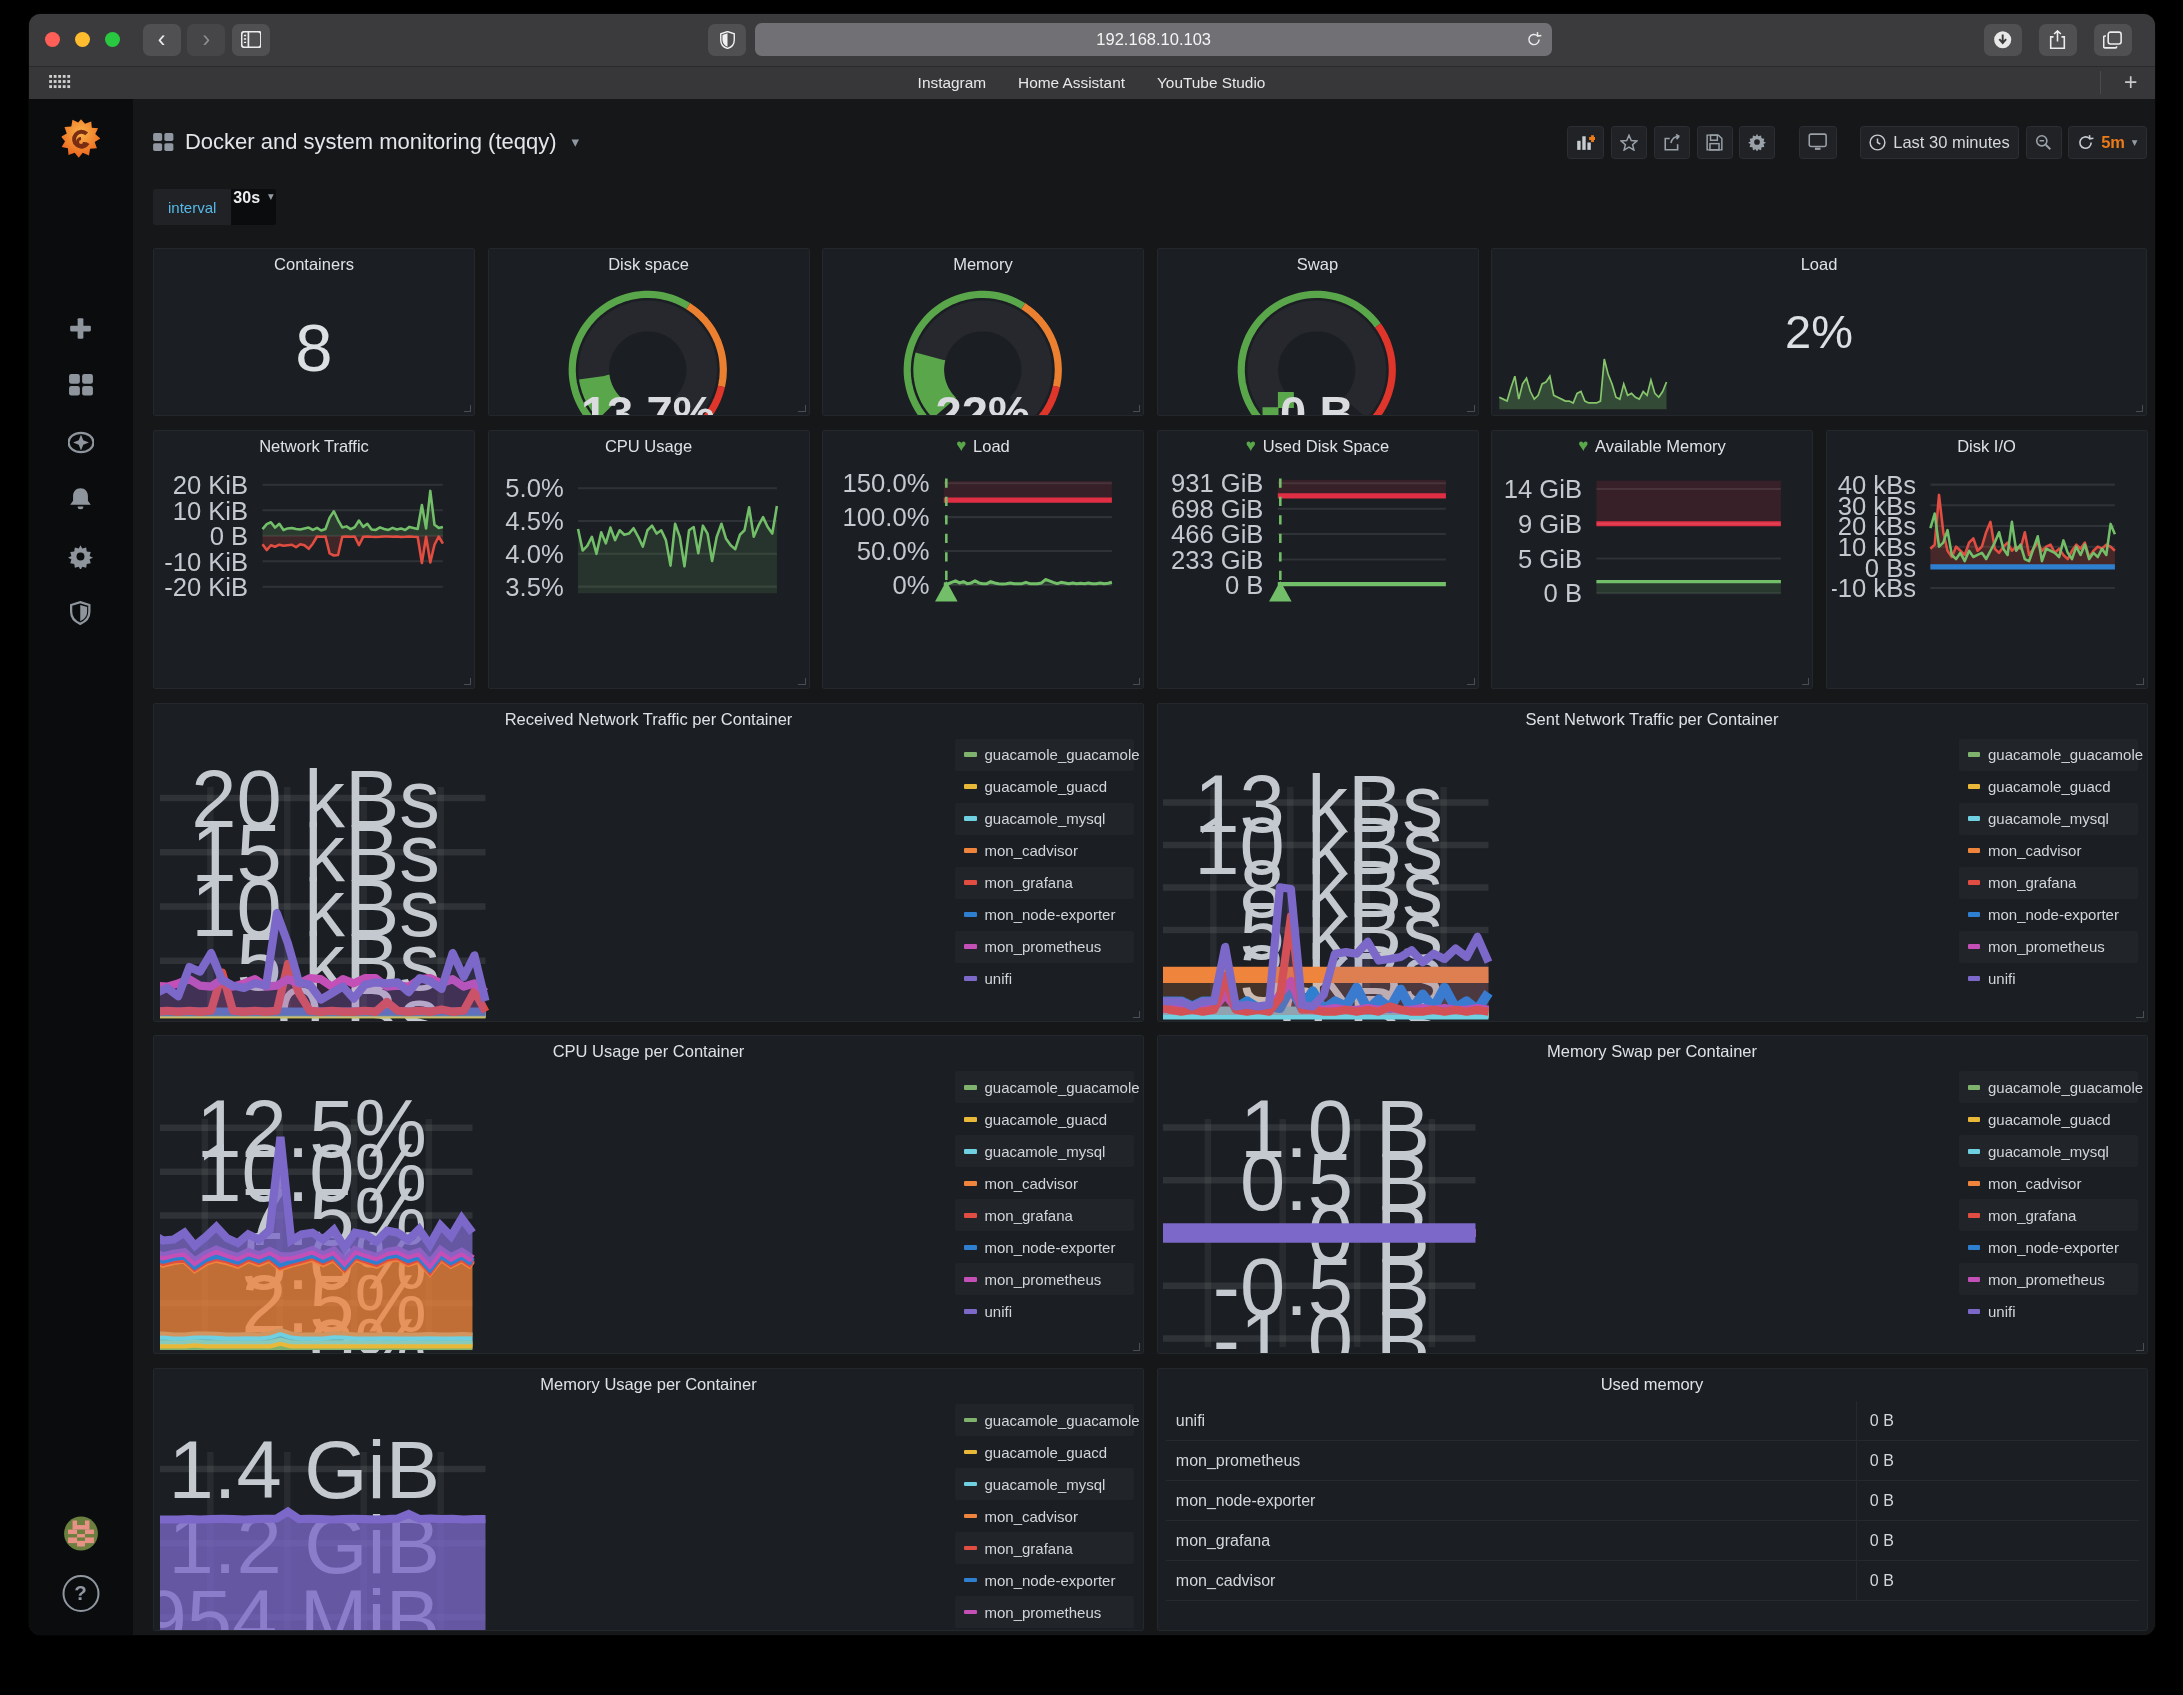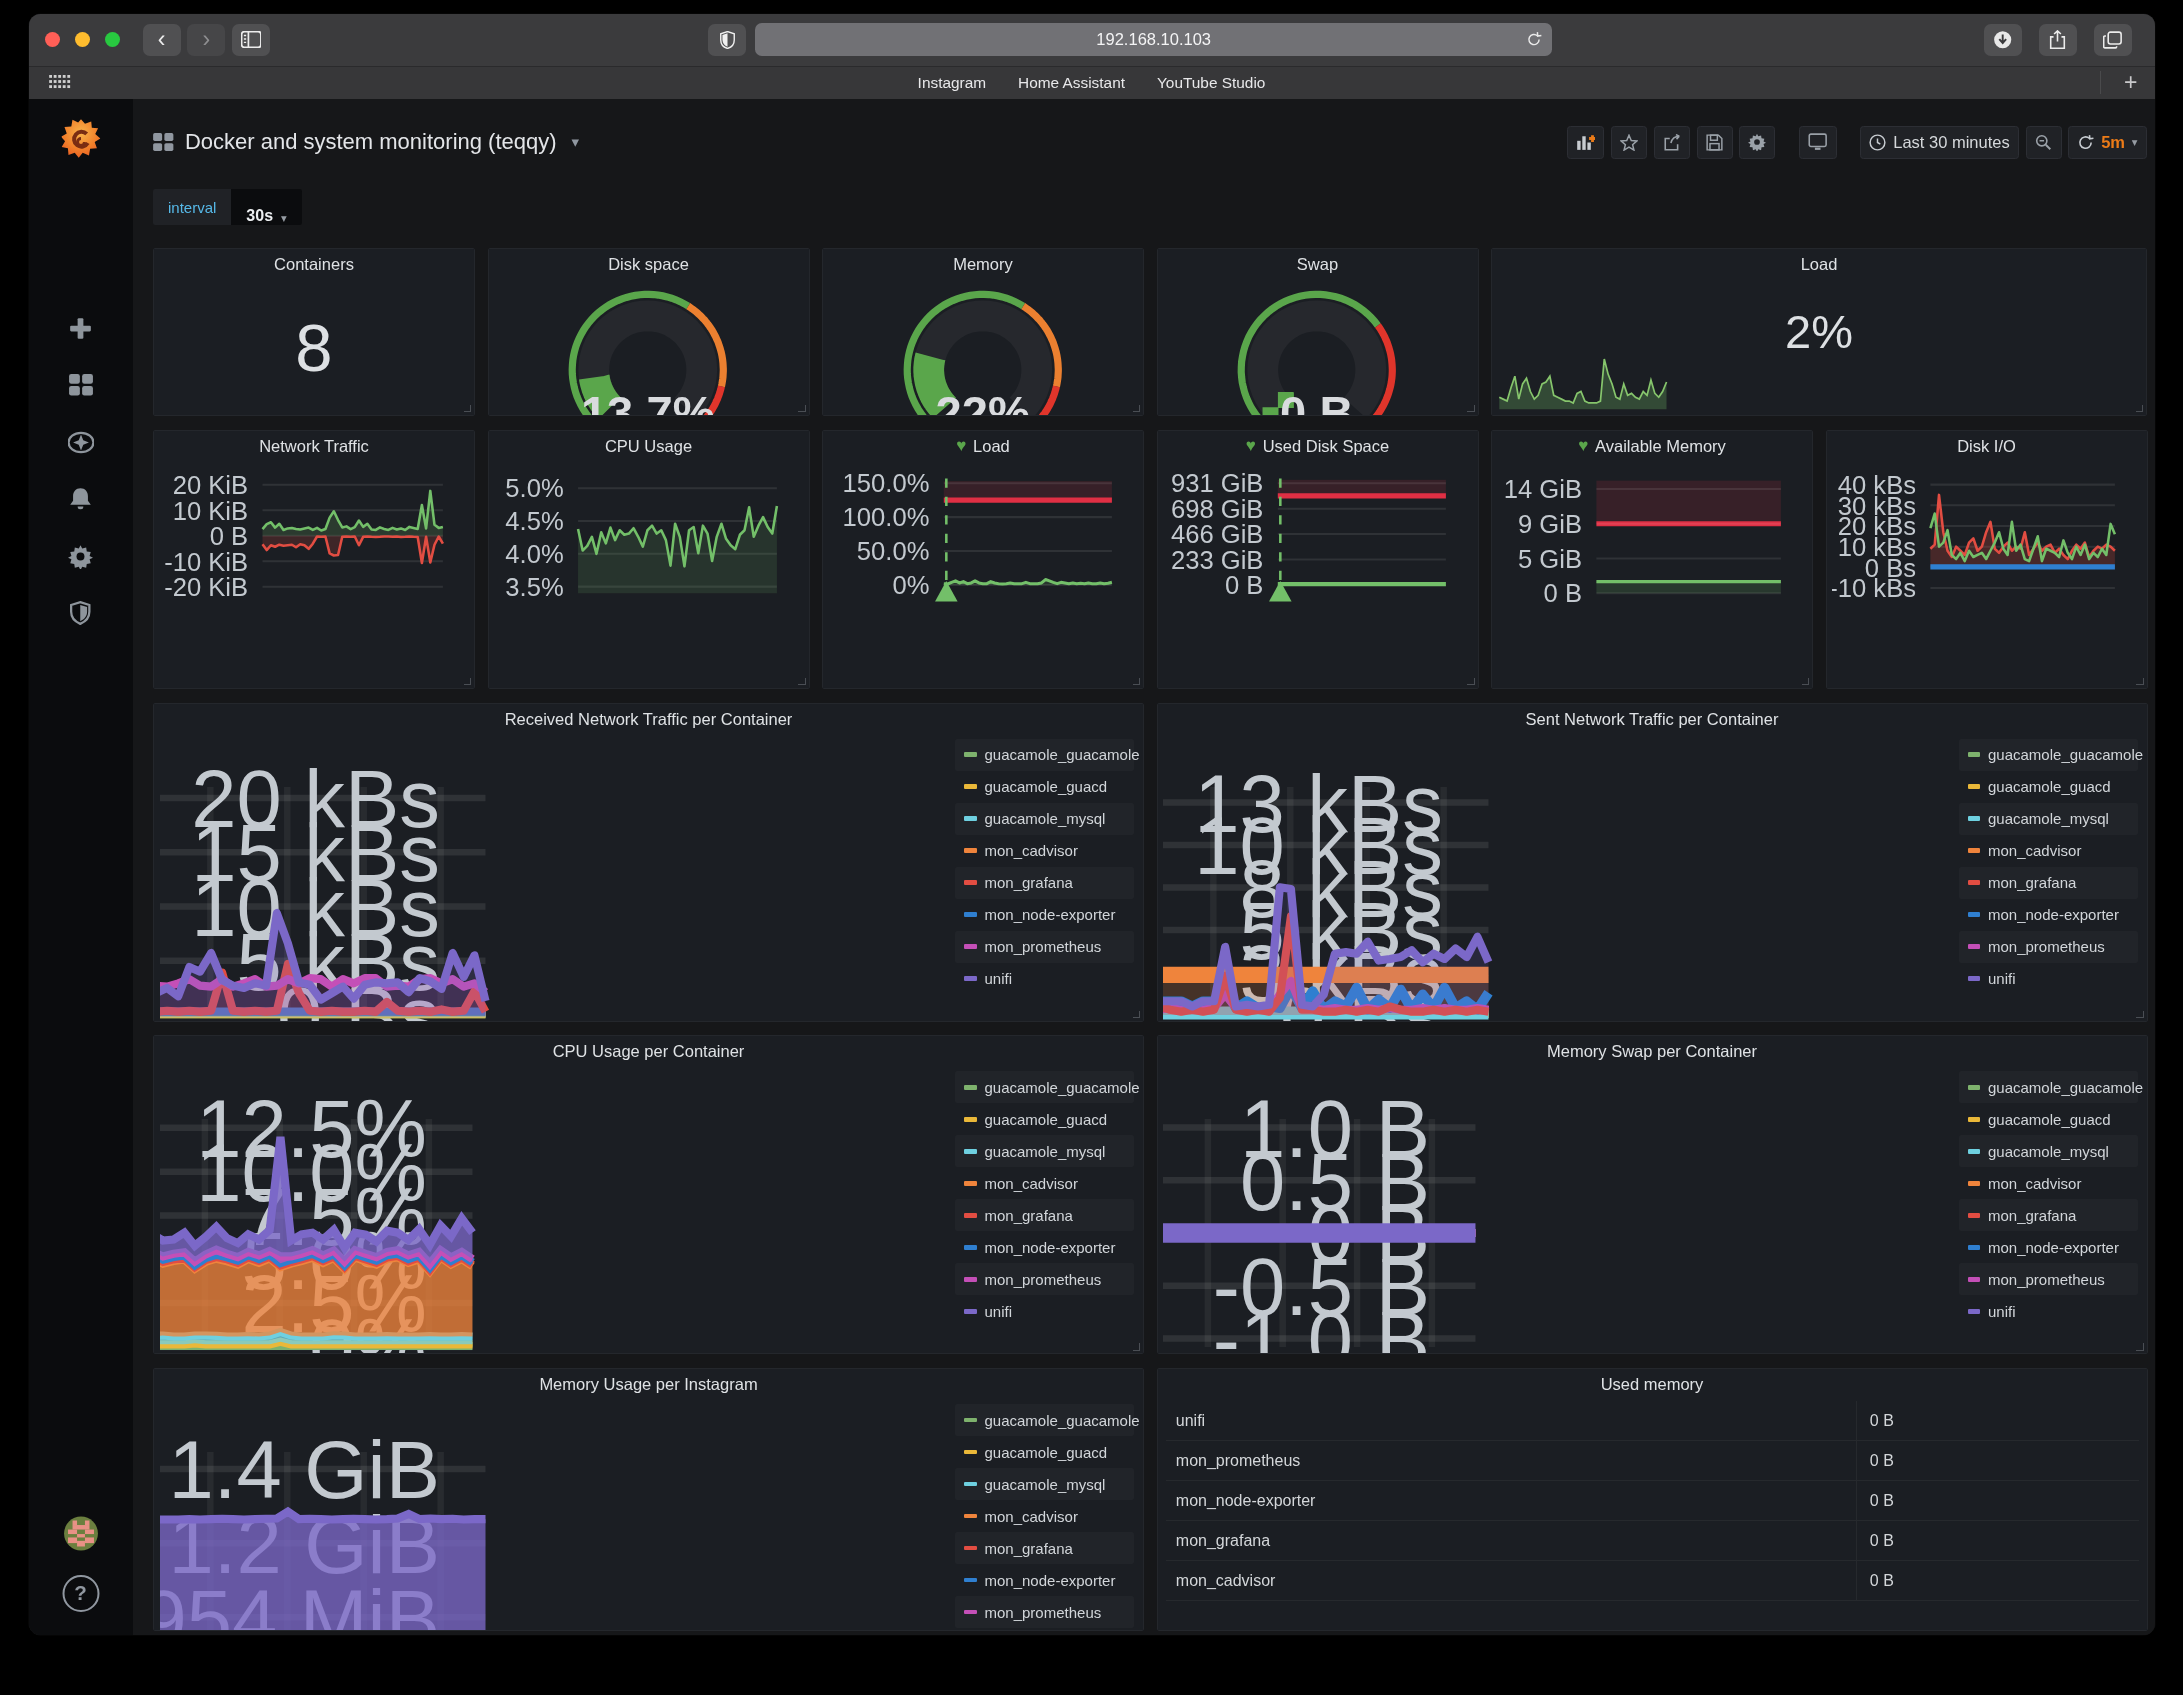--- a/index.html
+++ b/index.html
@@ -38,21 +38,21 @@
   .dash-caret{color:#9097a0;font-size:15px;margin-left:3.4px;}
   .hdr-right{margin-left:auto;display:flex;align-items:center;gap:6.8px;}
   .gbtn{height:33px;min-width:36px;background:#202226;border:0.6px solid #2c2e34;border-radius:3.4px;display:flex;align-items:center;
     justify-content:center;gap:6.8px;color:#d5d8db;font-size:16.5px;padding:0 8px;box-sizing:border-box;}
   .gbtn.tv{margin-left:17px;margin-right:17px;}
   .fivem{color:#EB7B18;font-weight:700;}
   .caret-sm{color:#969ca3;font-size:11.4px;}
   .interval-row{margin-top:25px;height:36px;display:flex;}
   .chip{display:flex;height:36px;border-radius:2.3px;overflow:hidden;}
   .chip .lbl{background:#202226;color:#56b9e8;font-size:15px;display:flex;align-items:center;padding:0 15px;}
-  .chip .val{background:#0b0c0e;color:#eceff1;font-weight:600;font-size:16px;display:flex;align-items:flex-end;gap:8px;padding:0 15px;}
+  .chip .val{background:#0b0c0e;color:#eceff1;font-weight:600;font-size:16px;display:flex;align-items:flex-start;gap:8px;padding:0 2px;}
   .grid{margin-top:23px;}
   .row{display:flex;gap:12.5px;margin-bottom:13.7px;}
   .panel{position:relative;background:#1b1e23;border:0.6px solid #24272c;border-radius:1.7px;overflow:hidden;flex:0 0 auto;box-sizing:border-box;}
   .w565{width:322px;} .w1152{width:656px;} .w1740{width:991px;}
   .h1{height:168px;} .h2{height:259px;} .h3{height:319px;} .h5{height:263px;}
   .ptitle{height:31px;display:flex;align-items:center;justify-content:center;gap:6.8px;color:#dfe2e5;font-size:16.5px;font-weight:500;}
   .heart{color:#5aa64b;font-size:17px;}
   .chart{position:absolute;left:5.7px;right:6.8px;top:31px;bottom:4.6px;display:block;}
   .chart.xl{bottom:2.3px;}
   .stat-val{position:absolute;left:0;right:0;top:31px;bottom:0;display:flex;align-items:center;justify-content:center;
@@ -842,21 +842,21 @@
                   <span>unifi</span>
                 </div>
               </div>
             <div class="rsz"></div>
           </div>
         </div>
 
         <div class="row">
           <div class="panel w1740 h5">
             <div class="ptitle">
-                <span>Memory Usage per Instagram</span>
+                <span>Memory Usage per Container</span>
               </div>
             <svg class="chart xl" viewBox="0 0 300 150">
                 <line x1="86.225" x2="86.225" y1="16" y2="136" stroke="rgba(255,255,255,0.06)" stroke-width="2"></line>
                 <line x1="62.589999999999996" x2="62.589999999999996" y1="16" y2="136" stroke="rgba(255,255,255,0.06)" stroke-width="2"></line>
                 <line x1="39.1" x2="39.1" y1="16" y2="136" stroke="rgba(255,255,255,0.06)" stroke-width="2"></line>
                 <line x1="15.465000000000003" x2="15.465000000000003" y1="16" y2="136" stroke="rgba(255,255,255,0.06)" stroke-width="2"></line>
                 <line x1="-8.025000000000006" x2="-8.025000000000006" y1="16" y2="136" stroke="rgba(255,255,255,0.06)" stroke-width="2"></line>
                 <line x1="-31.659999999999997" x2="-31.659999999999997" y1="16" y2="136" stroke="rgba(255,255,255,0.06)" stroke-width="2"></line>
                 <line x1="100" x2="-45" y1="21.163346613545816" y2="21.163346613545816" stroke="rgba(255,255,255,0.09)" stroke-width="2"></line>
                 <text x="86" y="30.163346613545816" fill="#c3c9cf" font-size="25" text-anchor="end">1.4 GiB</text>

